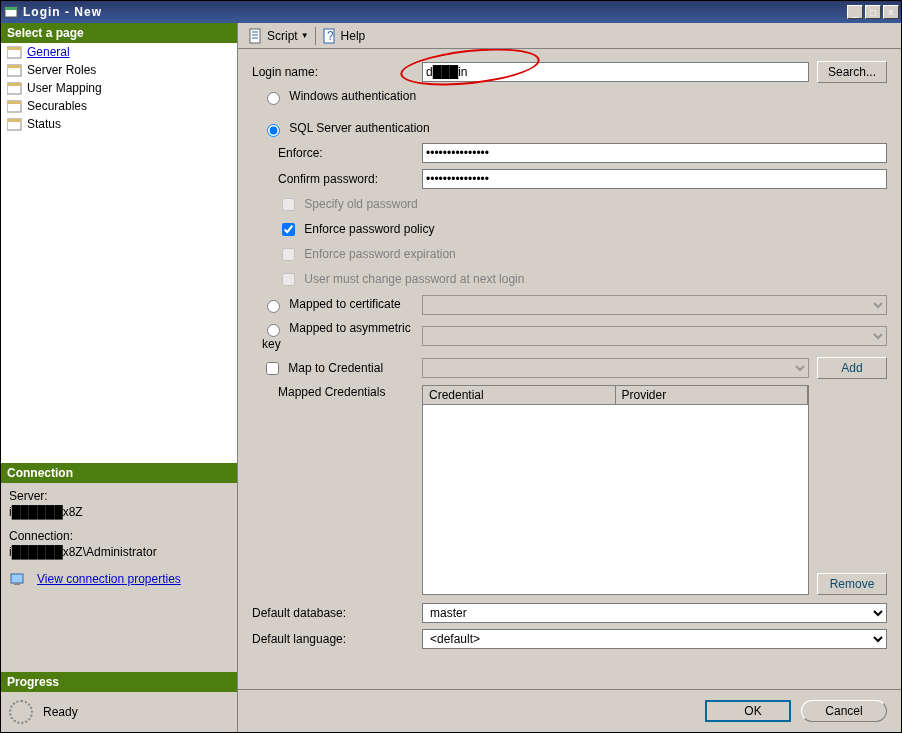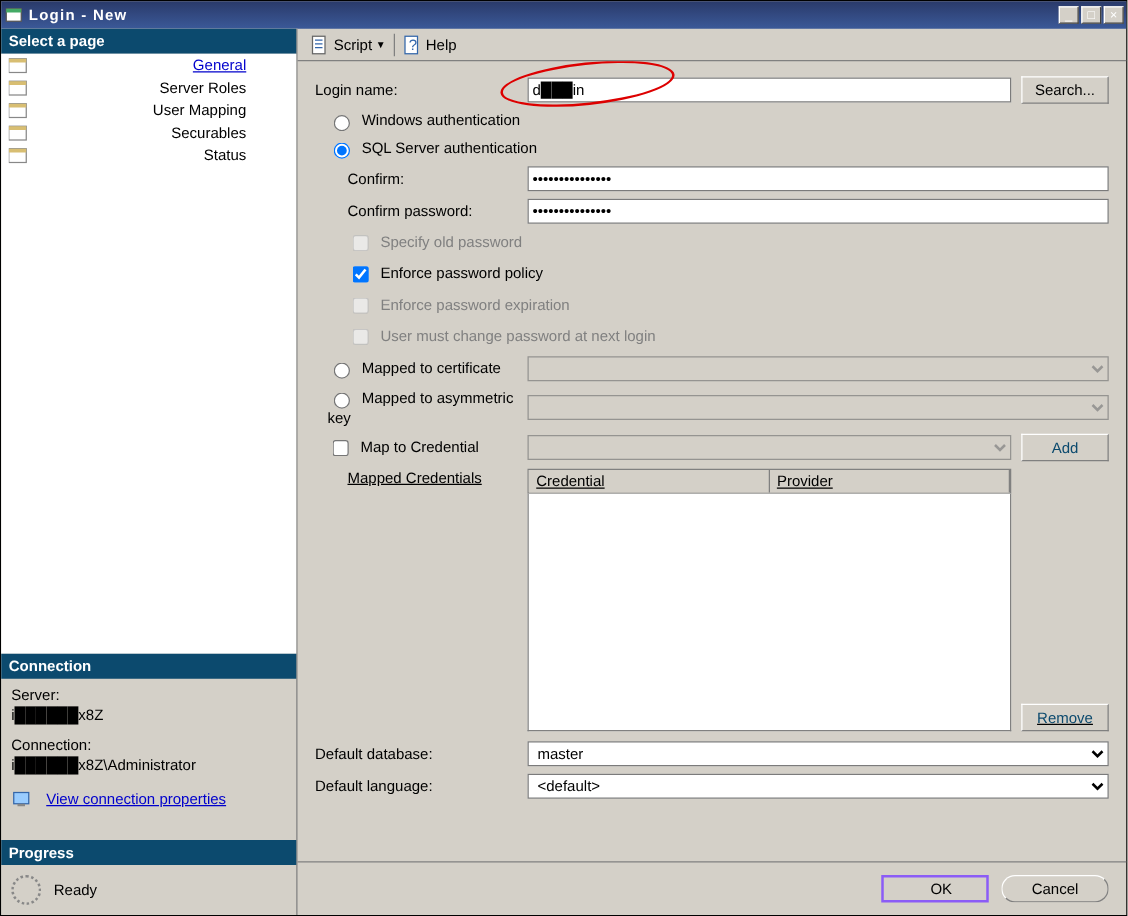--- a/index.html
+++ b/index.html
@@ -4,21 +4,21 @@
 <style>
 * { box-sizing: border-box; font-family: "Microsoft Sans Serif", Tahoma, sans-serif; font-size: 12px; }
 body { margin: 0; background: #d4d0c8; width: 902px; height: 733px; overflow: hidden; }
 .window { width: 902px; height: 733px; display: flex; flex-direction: column; border: 1px solid #000; background: #d4d0c8; }
 .titlebar { background: linear-gradient(to bottom, #2a3a6a, #3b5998); color: #fff; height: 22px; display: flex; align-items: center; padding: 0 2px; }
 .titlebar .icon { width: 16px; height: 16px; margin-right: 4px; display:inline-flex;align-items:center;justify-content:center; }
 .titlebar .title { flex: 1; font-weight: bold; letter-spacing:1px;}
 .titlebar .winbtn { width: 16px; height: 14px; background: #d4d0c8; border: 1px solid #fff; border-right-color:#404040;border-bottom-color:#404040; margin-left: 2px; font-size:10px; display:flex;align-items:center;justify-content:center; font-family: Marlett, sans-serif;}
 .content { flex: 1; display: flex; min-height: 0; }
 .leftpane { width: 237px; background: #d4d0c8; display: flex; flex-direction: column; border-right: 1px solid #808080; }
-.panehdr { background: #0c4a6e; color: #fff; padding: 3px 6px; font-weight: bold; }
+.panehdr { background: #4d7c0f; color: #fff; padding: 3px 6px; font-weight: bold; }
 .pagelist { background: #fff; flex: 0 0 auto; }
 .pagelist .item { display: flex; align-items: center; padding: 2px 6px; color: #000; cursor: default; }
 .pagelist .item .pic { width:16px; height:13px; margin-right:4px; display:inline-block; }
 .pagelist .item.selected span.lbl { color:#00c; text-decoration: underline; }
 .connbox { padding: 6px 8px; font-size:12px; }
 .connbox div { margin-bottom: 2px; }
 .link { color: #00c; text-decoration: underline; cursor: pointer; }
 .spacer { flex: 1; }
 .progressrow { display:flex; align-items:center; padding:8px; }
 .spinner { width:24px; height:24px; border:2px dotted #888; border-radius:50%; margin-right:10px; }
@@ -59,21 +59,21 @@
     <span class="title">Login - New</span>
     <span class="winbtn">_</span>
     <span class="winbtn">□</span>
     <span class="winbtn">×</span>
   </div>
 
   <div class="content">
 
     <div class="leftpane">
       <div class="panehdr">Select a page</div>
-      <div class="pagelist" style="height:480px;text-align:right;">
+      <div class="pagelist" style="height:420px;">
         <div class="item selected">
           <span class="pic">
               <svg width="16" height="13">
                 <rect x="0" y="1" width="14" height="11" fill="#fff" stroke="#888"></rect>
                 <rect x="0" y="1" width="14" height="3" fill="#d8be72"></rect>
               </svg>
             </span>
           <span class="lbl">General</span>
         </div>
         <div class="item">
@@ -169,25 +169,25 @@
         <div class="row">
           <div class="lbl">Login name:</div>
           <input class="txt" style="flex: 1 1 0%; margin-right: 8px;" value="d███in">
           <button class="btn">Search...</button>
         </div>
 
         <div class="row">
             <label class="lbl" style="width:auto;padding-left:10px;"><input type="radio" name="auth" class="radio" style=""> <span>Windows authentication</span></label>
           </div>
         <div class="row">
-            <label class="lbl" style="width:auto;padding-left:10px;"><input type="radio" name="auth" class="radio" checked="" style=""> <span>SQL Server authentication</span></label>
-          </div>
-
-        <div class="row">
-          <div class="lbl ind1">Confirm:</div>
+            <label class="lbl" style="width:auto;padding-left:10px;margin-top:10px;"><input type="radio" name="auth" class="radio" checked="" style=""> <span>SQL Server authentication</span></label>
+          </div>
+
+        <div class="row">
+          <div class="lbl ind1">Enforce:</div>
           <input type="password" class="txt" style="flex: 1 1 0%;" value="●●●●●●●●●●●●●●●">
         </div>
         <div class="row">
           <div class="lbl ind1">Confirm password:</div>
           <input type="password" class="txt" style="flex: 1 1 0%;" value="●●●●●●●●●●●●●●●">
         </div>
         <div class="row">
             <label class="lbl ind1 disabled" style="width:auto;"><input type="checkbox" class="chk" disabled="" style=""> <span>Specify old password</span></label>
           </div>
         <div class="row">
@@ -207,21 +207,21 @@
         <div class="row">
           <label class="lbl" style="padding-left:10px;"><input type="radio" name="map" class="radio" style=""> <span>Mapped to asymmetric key</span></label>
           <select class="sel disabled" disabled="" style="flex:1;background:#d4d0c8;"></select>
         </div>
         <div class="row">
           <label class="lbl" style="padding-left:10px;"><input type="checkbox" class="chk" style=""> <span>Map to Credential</span></label>
           <select class="sel disabled" disabled="" style="flex:1;background:#d4d0c8; margin-right:8px;"></select>
           <button class="btn disabled" disabled="">Add</button>
         </div>
 
-        <div class="row" style="align-items:flex-start;text-decoration:underline;">
+        <div class="row" style="align-items:flex-start;">
           <div class="lbl" style="padding-left:26px;">Mapped Credentials</div>
           <div style="flex:1; margin-right:8px;">
             <div class="gridhdr">
               <div style="flex:1;">Credential</div>
               <div style="flex:1;">Provider</div>
             </div>
             <div class="gridbody"></div>
           </div>
           <div style="display:flex;flex-direction:column;justify-content:flex-end;height:210px;">
             <button class="btn disabled" disabled="">Remove</button>
@@ -232,18 +232,18 @@
           <div class="lbl">Default database:</div>
           <select class="sel" style="flex:1;"><option>master</option></select>
         </div>
         <div class="row">
           <div class="lbl">Default language:</div>
           <select class="sel" style="flex:1;"><option>&lt;default&gt;</option></select>
         </div>
       </div>
 
       <div class="footer">
-        <button class="btn" style="min-width:86px;border:2px solid #8b5cf6;padding-left:20px;">OK</button>
+        <button class="btn" style="min-width:86px;border:2px solid #0369a1;padding-left:20px;">OK</button>
         <button class="btn" style="min-width:86px;border-radius:11px;">Cancel</button>
       </div>
     </div>
   </div>
 </div>
 
 </body></html>

